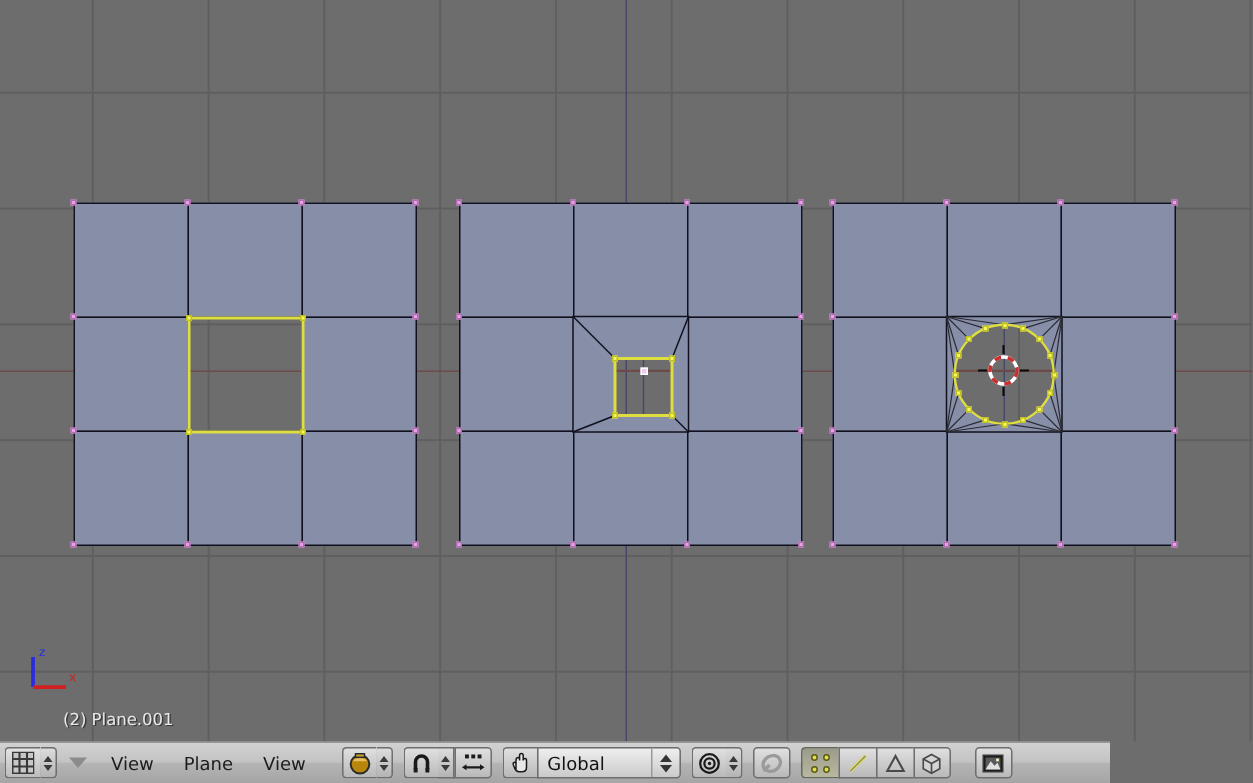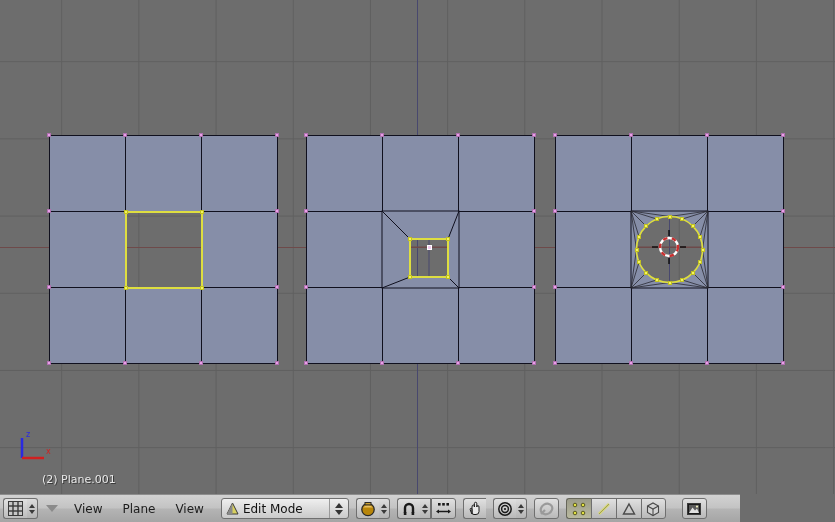--- a/index.html
+++ b/index.html
@@ -452,33 +452,20 @@
   <div class="pd-tri">
       <i></i>
     </div>
 
   <div class="menu">View</div>
   <div class="menu">Plane</div>
   <div class="menu">View</div>
 
   <div class="sep"></div>
 
-  <div class="dropdown" style="width:128px;">
-    <span style="display:flex;align-items:center;">
-      <svg width="15" height="15" viewBox="0 0 15 15">
-        <polygon points="7.5,2 13,13 2,13" fill="#d8d060" stroke="#3a3a3a" stroke-width="1"></polygon>
-        <polygon points="7.5,2 7.5,13 2,13" fill="#8a8a8a" stroke="none"></polygon>
-      </svg>
-    </span>
-    <span class="dd-label">Edit Mode</span>
-    <span class="dd-arrows">
-        <i class="up"></i>
-        <i class="dn"></i>
-      </span>
-  </div>
 
   <div class="sep"></div>
 
   <div class="tb-group">
     <div class="btn" style="width:23px;border-radius:3px 0 0 3px;border-right:none;">
       <svg width="16" height="16" viewBox="0 0 16 16">
         <circle cx="8" cy="8.5" r="6.2" fill="#b8860b" stroke="#2a2a2a" stroke-width="1.3"></circle>
         <path d="M3.2,6.5 A6.2,6.2 0 0 1 12.8,6.5 Z" fill="#e8c060" stroke="none"></path>
         <rect x="5" y="1.5" width="6" height="2.4" fill="#caa030" stroke="#2a2a2a" stroke-width="1"></rect>
       </svg>
@@ -516,20 +503,27 @@
   </div>
 
   <div class="sep"></div>
 
   <div class="tb-group">
     <div class="btn" style="width:23px;border-radius:3px 0 0 3px;border-right:none;">
       <svg width="16" height="16" viewBox="0 0 16 16">
         <path d="M5,13 L5,6 Q5,4 6.4,4 Q7.4,4 7.4,6 L7.4,2.6 Q7.4,1.3 8.6,1.3 Q9.8,1.3 9.8,2.6 L9.8,6 Q9.8,4.6 11,4.6 Q12,4.6 12,6 L12,10.5 Q12,13.5 9,13.5 L7,13.5 Q5,13.5 4.2,11.4 L3.2,8.8 Q2.8,7.6 4,7.2 Q4.8,7 5,8.4 Z" fill="#e8e8e8" stroke="#1a1a1a" stroke-width="1"></path>
       </svg>
     </div>
+    <div class="dropdown" style="width:96px;border-radius:0 3px 3px 0;">
+      <span class="dd-label">Global</span>
+      <span class="dd-arrows">
+          <i class="up"></i>
+          <i class="dn"></i>
+        </span>
+    </div>
   </div>
 
   <div class="sep"></div>
 
   <div class="tb-group">
     <div class="btn" style="width:23px;border-radius:3px 0 0 3px;border-right:none;">
       <svg width="16" height="16" viewBox="0 0 16 16">
         <circle cx="8" cy="8" r="6.2" fill="none" stroke="#1a1a1a" stroke-width="1.5"></circle>
         <circle cx="8" cy="8" r="3.4" fill="none" stroke="#1a1a1a" stroke-width="1.5"></circle>
         <circle cx="8" cy="8" r="1.1" fill="#1a1a1a"></circle>

